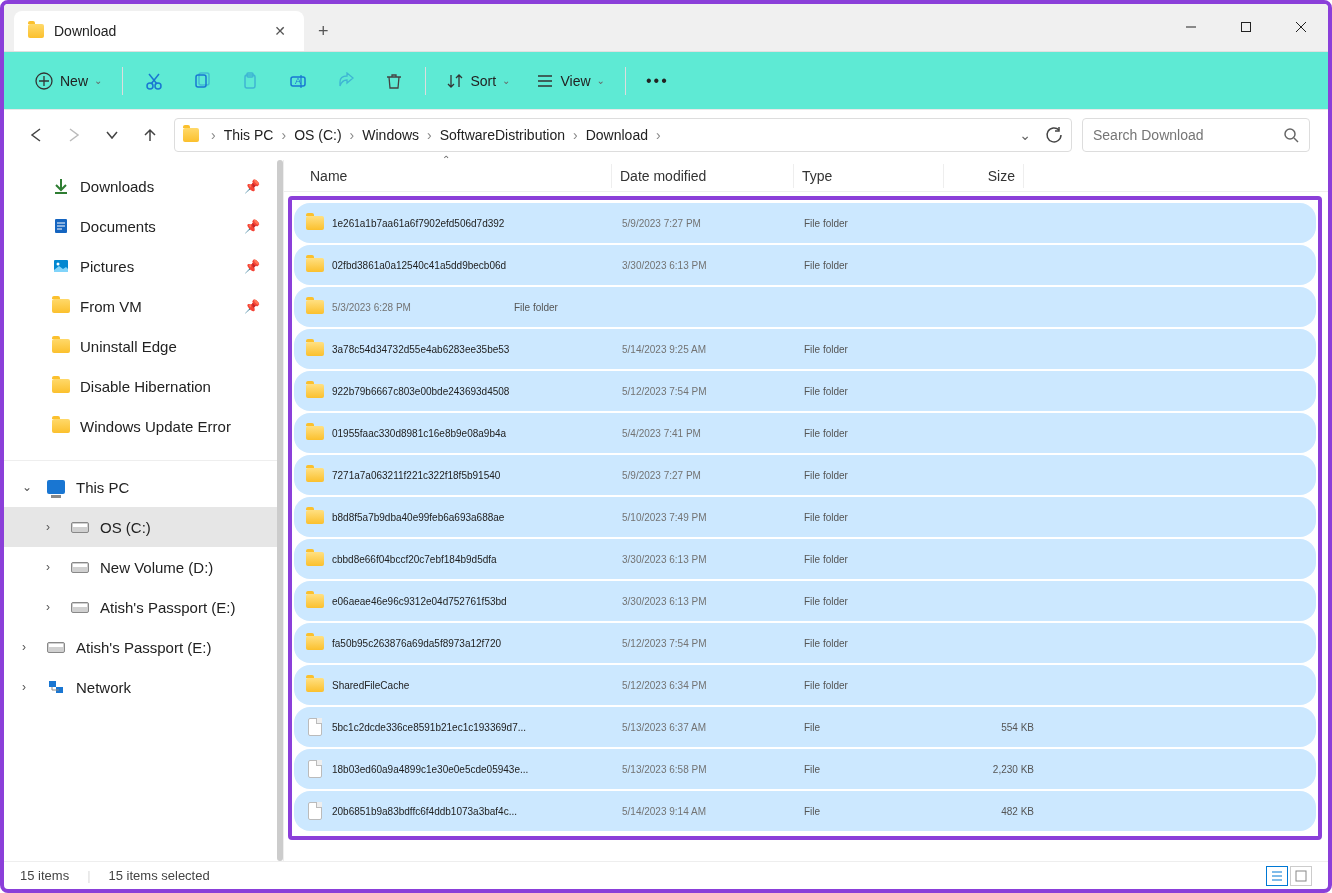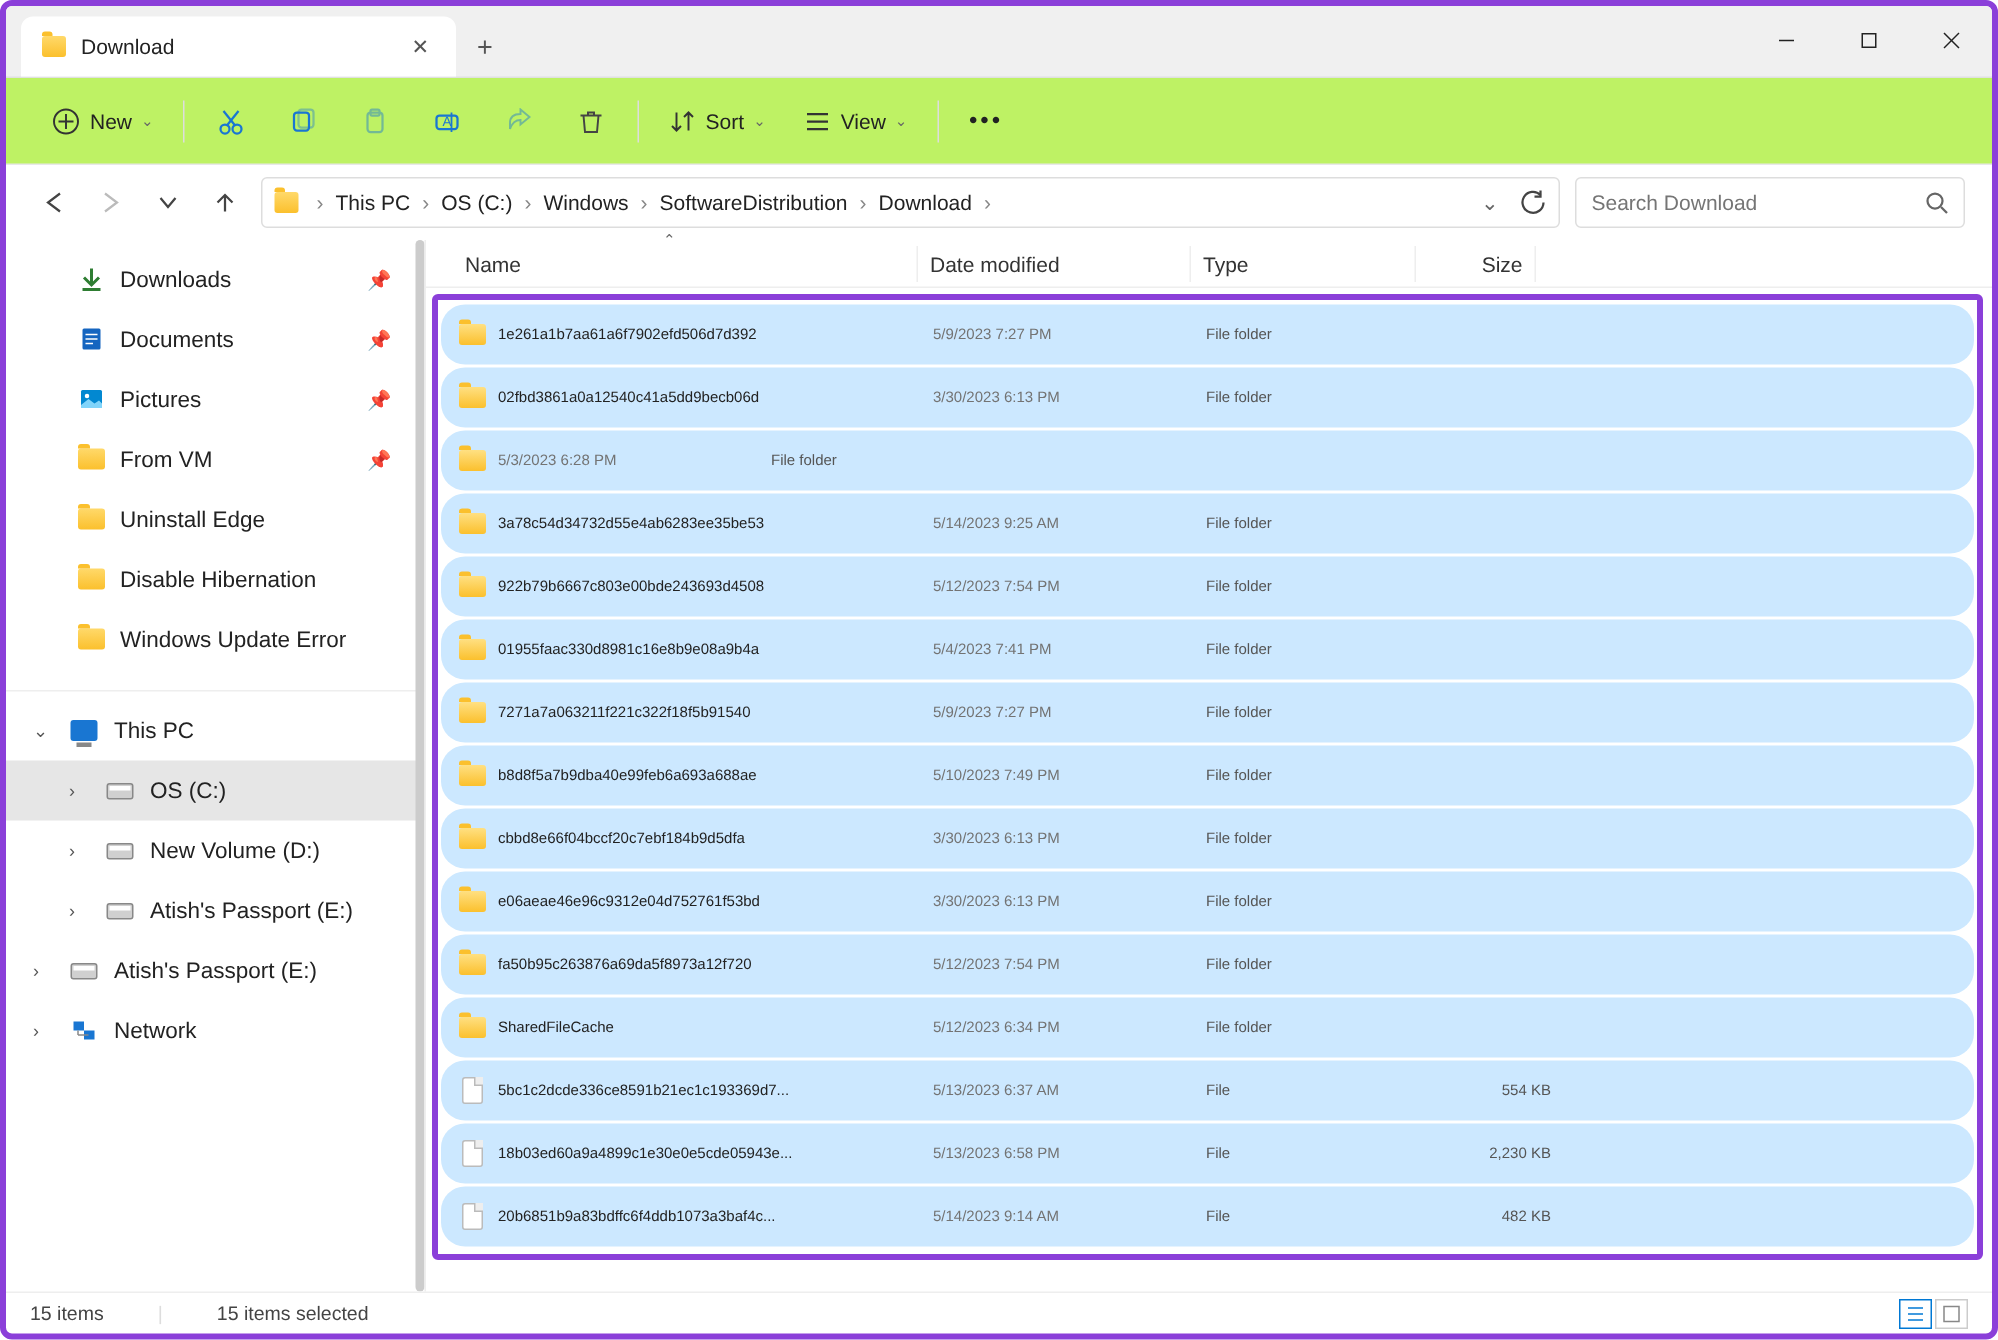--- a/index.html
+++ b/index.html
@@ -6,34 +6,34 @@
 body { background:#fff; width:1332px; height:893px; overflow:hidden; border:4px solid #8B3FD9; border-radius:8px; }
 .titlebar { height:48px; background:#f0f0f0; display:flex; align-items:flex-end; border-bottom:1px solid #e0e0e0; }
 .tab { background:#fff; height:40px; margin-left:10px; display:flex; align-items:center; padding:0 10px 0 14px; border-radius:8px 8px 0 0; width:290px; }
 .tab-icon { width:16px; height:14px; background:linear-gradient(#FFD96A,#FBC02D); border-radius:2px; margin-right:10px; position:relative; }
 .tab-icon::before { content:""; position:absolute; top:-3px; left:0; width:7px; height:3px; background:#FBC02D; border-radius:2px 2px 0 0; }
 .tab-title { flex:1; font-size:14px; color:#222; }
 .tab-close { font-size:14px; color:#555; padding:4px 8px; cursor:pointer; }
 .newtab { color:#555; font-size:18px; padding:0 14px; height:40px; display:flex; align-items:center; cursor:pointer; }
 .winctrl { margin-left:auto; display:flex; height:48px; }
 .winbtn { width:55px; display:flex; align-items:center; justify-content:center; font-size:14px; color:#222; cursor:pointer; }
-.toolbar { height:58px; display:flex; align-items:center; padding:0 20px; gap:6px; background:#bef264; border-bottom:1px solid #e8e8e8; }
+.toolbar { height:58px; display:flex; align-items:center; padding:0 20px; gap:6px; background:#5eead4; border-bottom:1px solid #e8e8e8; }
 .tbtn { display:flex; align-items:center; gap:6px; padding:6px 10px; border-radius:4px; cursor:pointer; font-size:14px; color:#222; }
 .tbtn.icon { color:#1976D2; font-size:18px; padding:6px 12px; }
 .tsep { width:1px; height:28px; background:#ddd; margin:0 4px; }
 .addrbar { height:50px; display:flex; align-items:center; padding:0 18px; gap:10px; }
 .navbtn { width:28px; height:28px; display:flex; align-items:center; justify-content:center; color:#444; cursor:pointer; font-size:16px; }
 .navbtn.disabled { color:#bbb; }
 .breadcrumb { flex:1; height:34px; border:1px solid #ddd; border-radius:4px; display:flex; align-items:center; padding:0 8px; font-size:14px; }
 .bc-icon { width:16px; height:14px; background:linear-gradient(#FFD96A,#FBC02D); border-radius:2px; margin-right:10px; position:relative; }
 .bc-icon::before { content:""; position:absolute; top:-3px; left:0; width:7px; height:3px; background:#FBC02D; border-radius:2px 2px 0 0; }
 .crumb { padding:0 6px; cursor:pointer; color:#222; }
 .csep { color:#888; padding:0 2px; }
 .bc-right { margin-left:auto; display:flex; gap:14px; align-items:center; }
-.searchbox { width:260px; height:34px; border:1px solid #ddd; border-radius:4px; display:flex; align-items:center; padding:0 10px; }
+.searchbox { width:228px; height:34px; border:1px solid #ddd; border-radius:4px; display:flex; align-items:center; padding:0 10px; }
 .searchbox input { flex:1; border:none; outline:none; font-size:14px; color:#666; }
 .main { display:flex; height:calc(100% - 48px - 58px - 50px - 28px); }
 .sidebar { width:280px; border-right:1px solid #eee; overflow-y:auto; position:relative; }
 .sidebar::after { content:""; position:absolute; right:0; top:0; width:6px; height:100%; background:#ccc; border-radius:3px; }
 .quick { padding:6px 0; }
 .qitem { display:flex; align-items:center; height:40px; padding-left:48px; font-size:15px; color:#222; cursor:pointer; position:relative; }
 .qitem span.label { margin-left:28px; }
 .pin { position:absolute; right:22px; color:#888; font-size:13px; }
 .qi-folder { width:18px; height:14px; background:linear-gradient(#FFD96A,#FBC02D); border-radius:2px; position:absolute; left:48px; }
 .qi-folder::before { content:""; position:absolute; top:-3px; left:0; width:8px; height:3px; background:#FBC02D; border-radius:2px 2px 0 0; }
@@ -59,21 +59,21 @@
 .row { display:flex; align-items:center; height:40px; background:#CCE8FF; margin-bottom:2px; padding-left:10px; font-size:10px;border-radius:16px; }
 .row .ricon { width:22px; margin-right:6px; display:flex; align-items:center; justify-content:center; }
 .folder-ic { width:18px; height:14px; background:linear-gradient(#FFE082,#FBC02D); border-radius:2px; position:relative; }
 .folder-ic::before { content:""; position:absolute; top:-3px; left:0; width:8px; height:3px; background:#FBC02D; border-radius:2px 2px 0 0; }
 .file-ic { width:14px; height:18px; background:#fff; border:1px solid #bbb; border-radius:2px; position:relative; }
 .file-ic::after { content:""; position:absolute; right:-1px; top:-1px; width:5px; height:5px; background:#eee; border-left:1px solid #bbb; border-bottom:1px solid #bbb; }
 .r-name { width:290px; color:#222; white-space:nowrap; overflow:hidden; text-overflow:ellipsis; }
 .r-date { width:182px; color:#737373; }
 .r-type { width:150px; color:#555; }
 .r-size { width:80px; text-align:right; color:#555; }
-.statusbar { height:28px; border-top:1px solid #eee; display:flex; align-items:center; padding:0 16px; font-size:13px; color:#444; gap:36px; }
+.statusbar { height:28px; border-top:1px solid #eee; display:flex; align-items:center; padding:0 16px; font-size:13px; color:#444; gap:18px; }
 .statusbar .right { margin-left:auto; display:flex; gap:2px; }
 .viewbtn { width:22px; height:20px; border:1px solid #0078D4; display:flex; align-items:center; justify-content:center; font-size:11px; color:#0078D4; }
 .viewbtn.sec { border-color:#ccc; color:#888; }
 svg { display:block; }
 </style>
 </head>
 <body>
 
 <div class="titlebar">
   <div class="tab">

